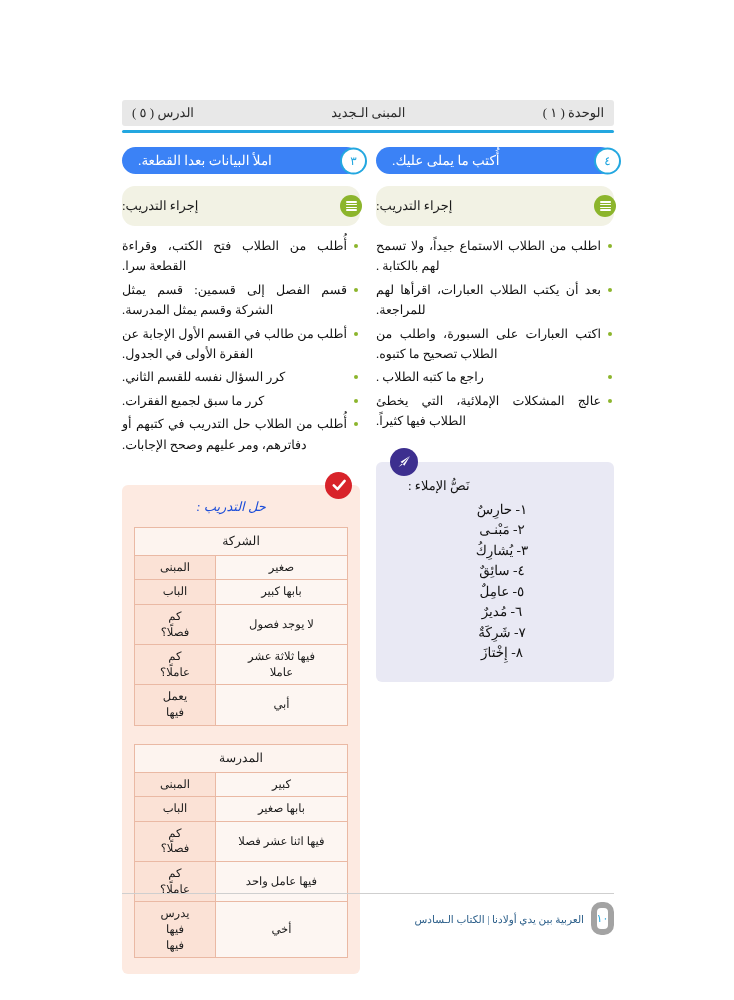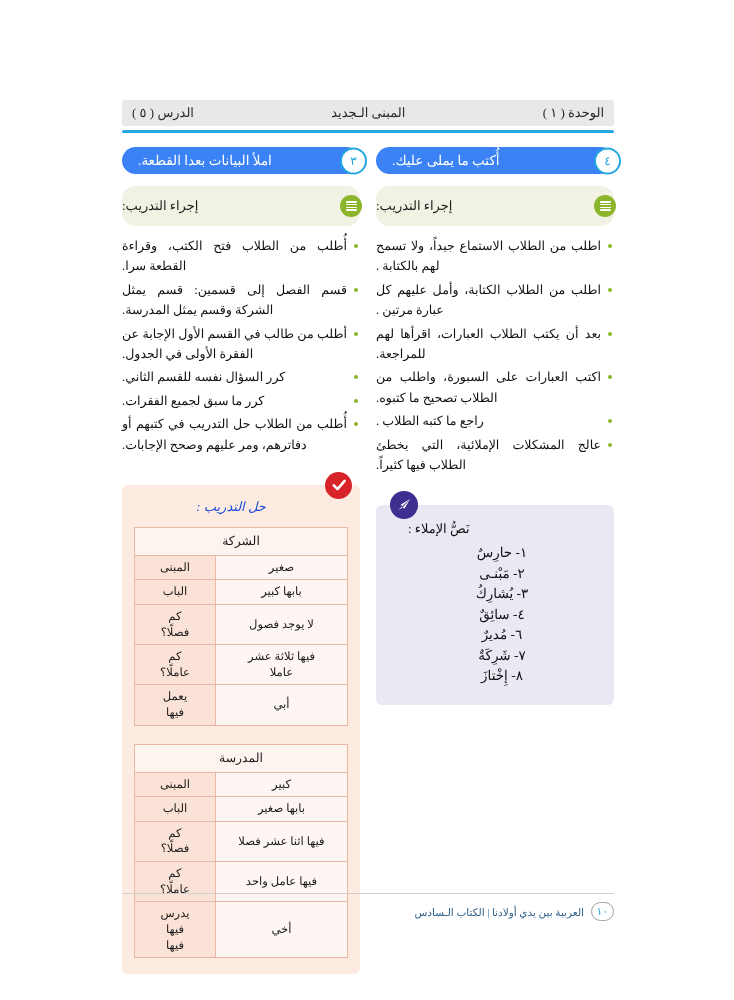--- a/index.html
+++ b/index.html
@@ -248,22 +248,22 @@
   .footer .frow {
     margin-top: 8px;
     display: flex;
     align-items: center;
     justify-content: flex-start;
     gap: 7px;
     padding-right: 0;
     flex-direction: row;
   }
   .footer .pagenum {
-    width: 23px; height: 19px;
-    border: 1px solid #a3a3a3;
+    width: 23px; height: 33px;
+    border: 6px solid #a3a3a3;
     border-radius: 10px;
     color: #23a7e0;
     font-size: 11px;
     display: flex; align-items: center; justify-content: center;
     flex: 0 0 auto;
     text-align: right;
   }
   .footer .ftext {
     font-size: 10.5px;
     color: #2c5f8a;
@@ -299,41 +299,41 @@
                 <i></i>
                 <i></i>
                 <i></i>
                 <i></i>
               </span>
           </span>
         </div>
 
         <ul class="bullets">
           <li>اطلب من الطلاب الاستماع جيداً، ولا تسمح لهم بالكتابة .</li>
-          <li>اطلب من الطلاب الكتابة، وأمل عليهم كل عبارة مرتين .</li>
           <li>بعد أن يكتب الطلاب العبارات، اقرأها لهم للمراجعة.</li>
           <li>اكتب العبارات على السبورة، واطلب من الطلاب تصحيح ما كتبوه.</li>
           <li>راجع ما كتبه الطلاب .</li>
           <li>عالج المشكلات الإملائية، التي يخطئ الطلاب فيها كثيراً.</li>
         </ul>
 
         <div class="dictation">
           <span class="penicon">
             <svg width="18" height="18" viewBox="0 0 24 24" aria-hidden="true">
               <path d="M20 4 L7.5 11.5 L9.5 13.5 Z" fill="#ffffff"></path>
               <path d="M20 4 L10.5 15 L12.5 17 Z" fill="#ffffff"></path>
               <path d="M4.5 18.5 L9 14.2 L10.2 15.4 Z" fill="#ffffff"></path>
             </svg>
           </span>
           <div class="dict-title">نَصُّ الإملاء :</div>
           <ol class="words">
             <li>١- حارِسٌ</li>
             <li>٢- مَبْنـى</li>
             <li>٣- يُشارِكُ</li>
             <li>٤- سائِقٌ</li>
+            <li>٥- عامِلٌ</li>
             <li>٦- مُديرٌ</li>
             <li>٧- شَرِكَةٌ</li>
             <li>٨- إِخْتازَ</li>
           </ol>
         </div>
       </div>
 
       <div class="col">
 
         <div class="banner">

